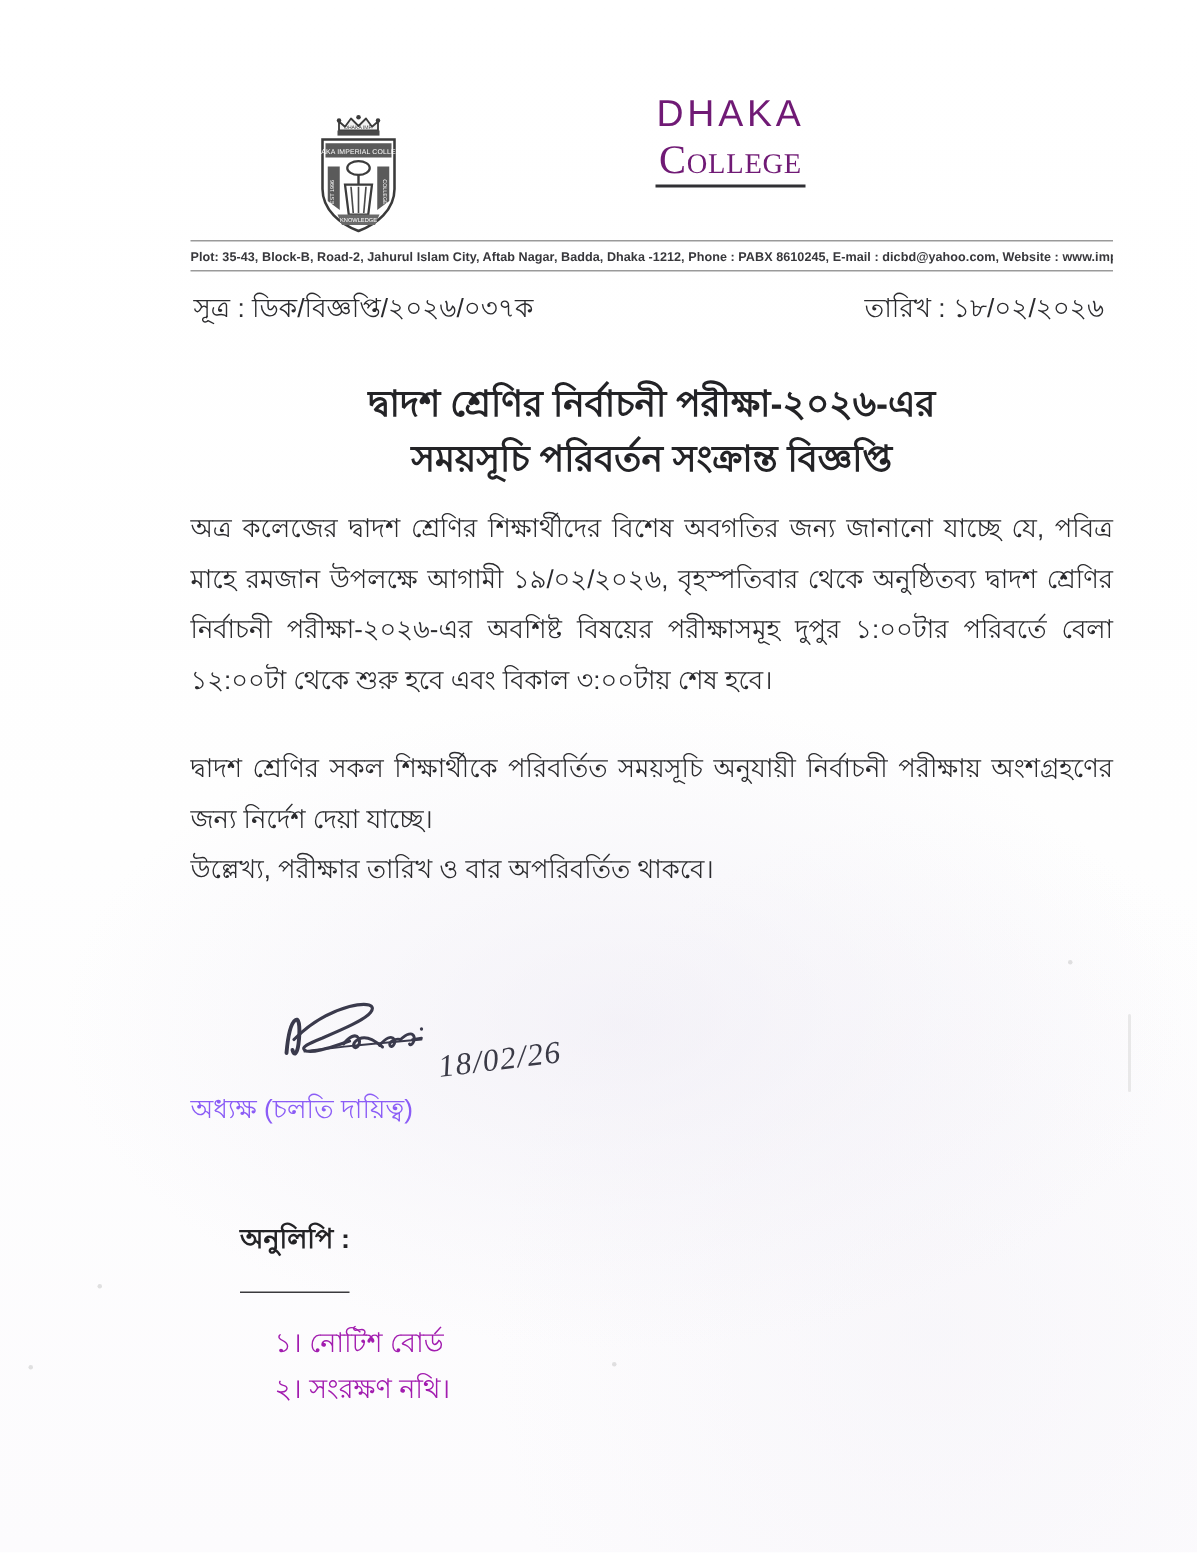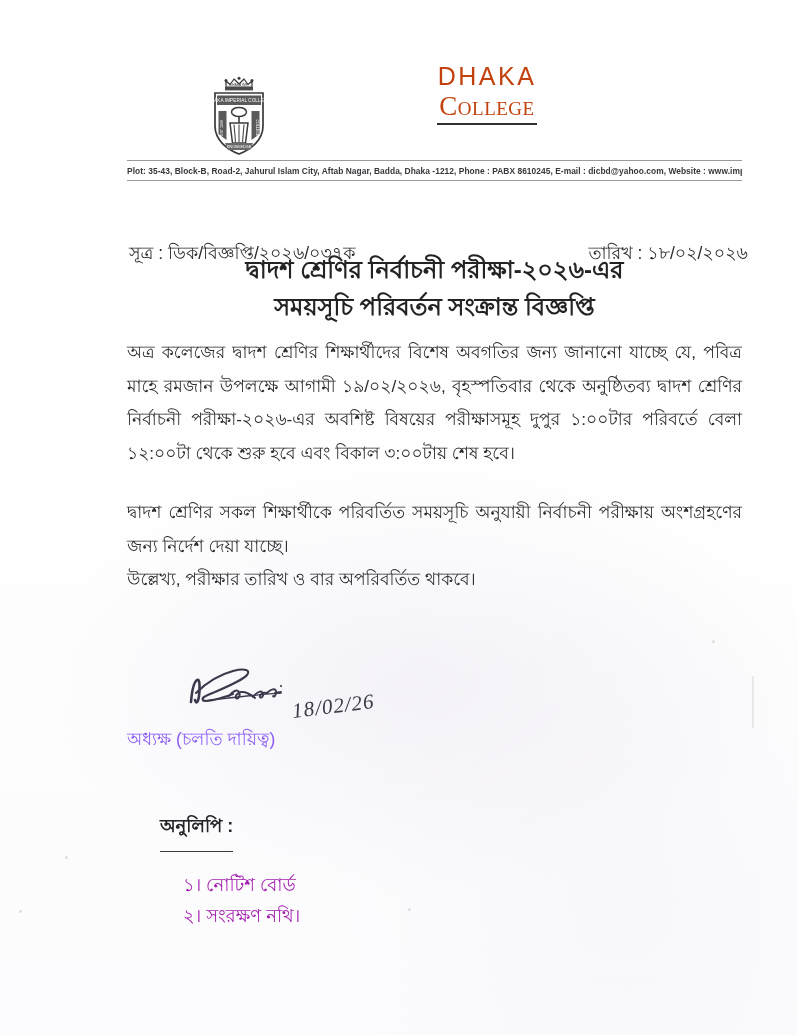--- a/index.html
+++ b/index.html
@@ -53,21 +53,21 @@
     top: 16px;
     width: 66px;
     height: 84px;
   }
   .logo-block {
     position: absolute;
     left: 352px;
     top: 6px;
     width: 270px;
     text-align: center;
-    color: #c2410c;
+    color: #701a75;
   }
   .logo-dhaka {
     font-family: "Liberation Sans", "DejaVu Sans", sans-serif;
     font-size: 25px;
     letter-spacing: 2.5px;
     font-weight: 400;
     line-height: 1;
     margin-bottom: 4px;
   }
   .logo-imperial {
@@ -115,28 +115,27 @@
     position: absolute;
     left: 127px; right: 56px;
     top: 180px;
     height: 1px;
     background: #9a9a9a;
   }
 
   
   .refline {
     position: absolute;
-    left: 127px; right: 44px;
+    left: 127px; right: 56px;
     top: 192px;
     display: flex;
     justify-content: space-between;
     align-items: baseline;
     font-size: 17.5px;
     color: #2b2b2e;
-    margin-top: 48px;
   }
   .refline .ref { padding-left: 2px; }
   .refline .date { padding-right: 6px; }
 
   
   .title {
     position: absolute;
     left: 127px; right: 56px;
     top: 236px;
     text-align: center;
@@ -204,21 +203,21 @@
     left: 160px;
     top: 812px;
     width: 340px;
   }
   .copy-head {
     font-size: 18px;
     font-weight: bold;
     color: #232326;
     display: inline-block;
     border-bottom: 1.6px solid #3a3a3d;
-    padding-bottom: 8px;
+    padding-bottom: 18px;
     margin-bottom: 18px;
   }
   .copy-list {
     list-style: none;
     margin: 0;
     padding: 0;
     margin-left: -24px;
   }
   .copy-list li {
     font-size: 18px;

